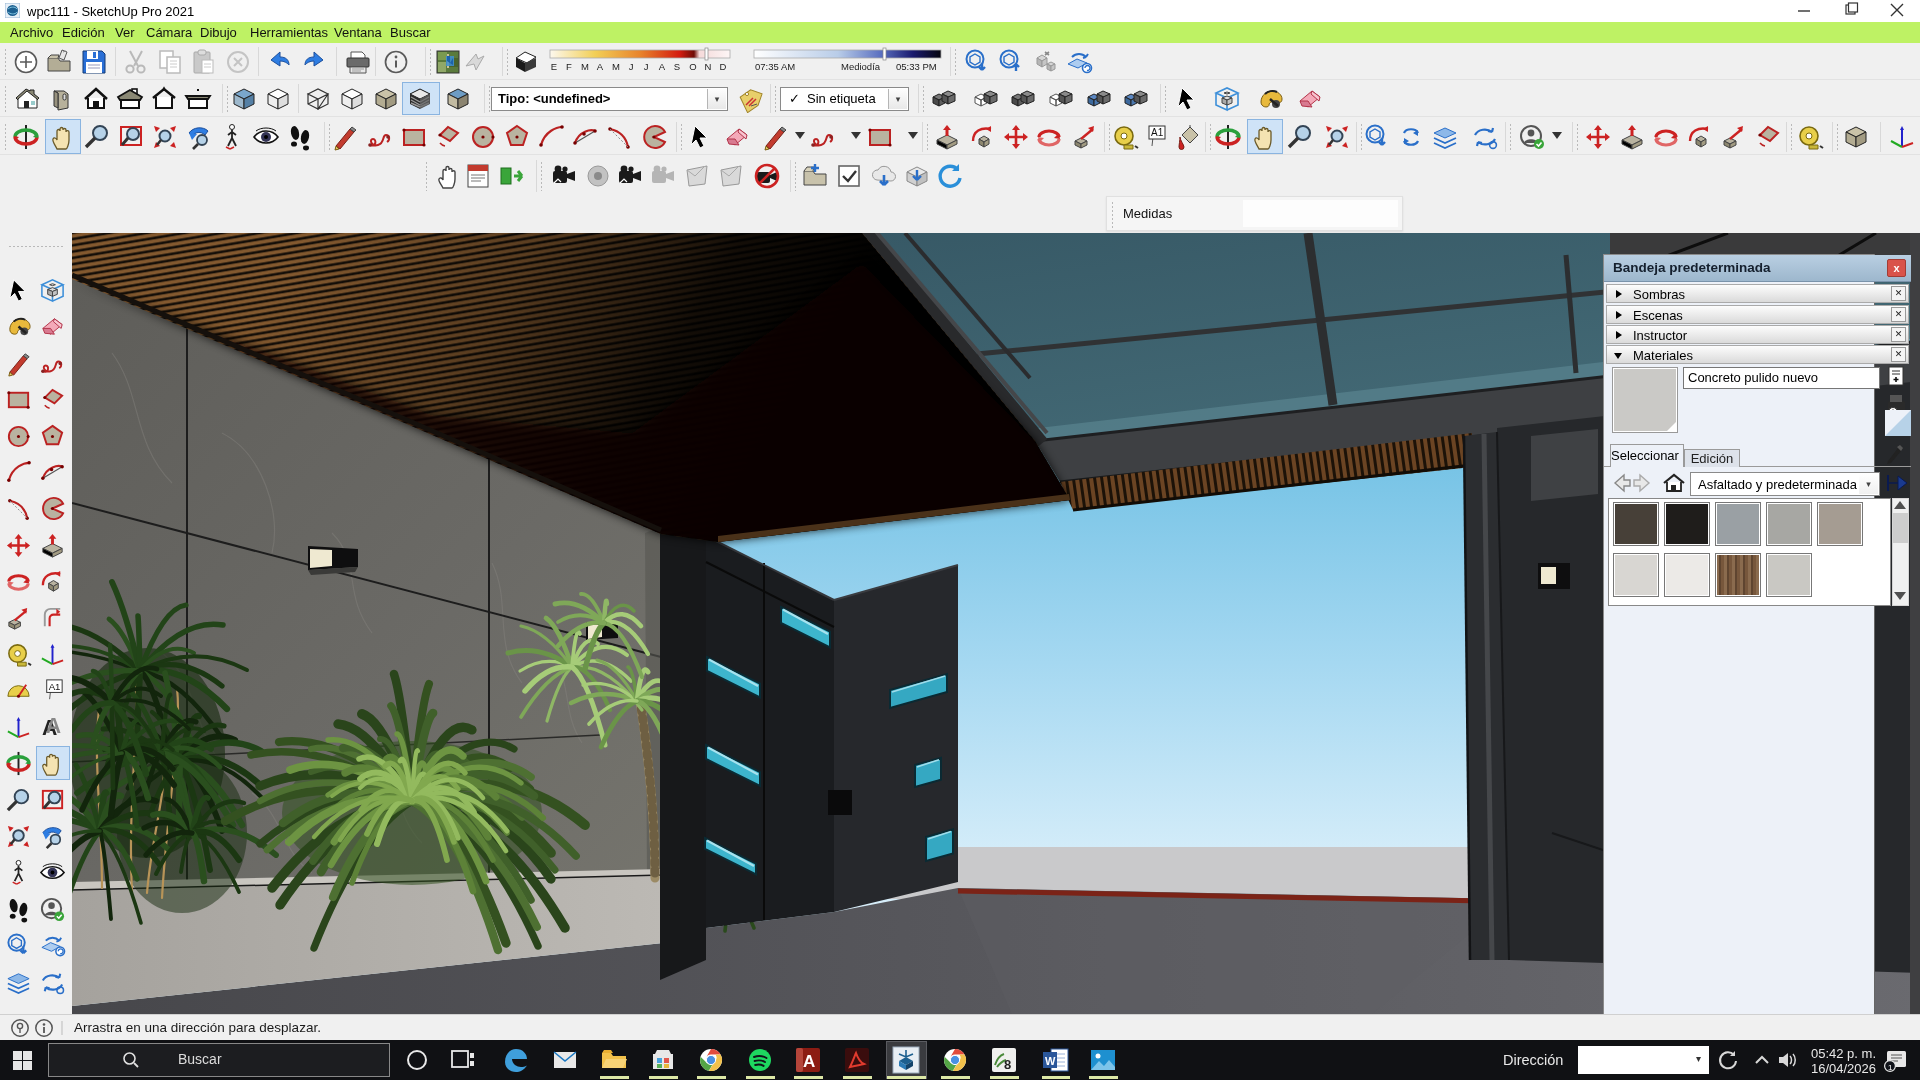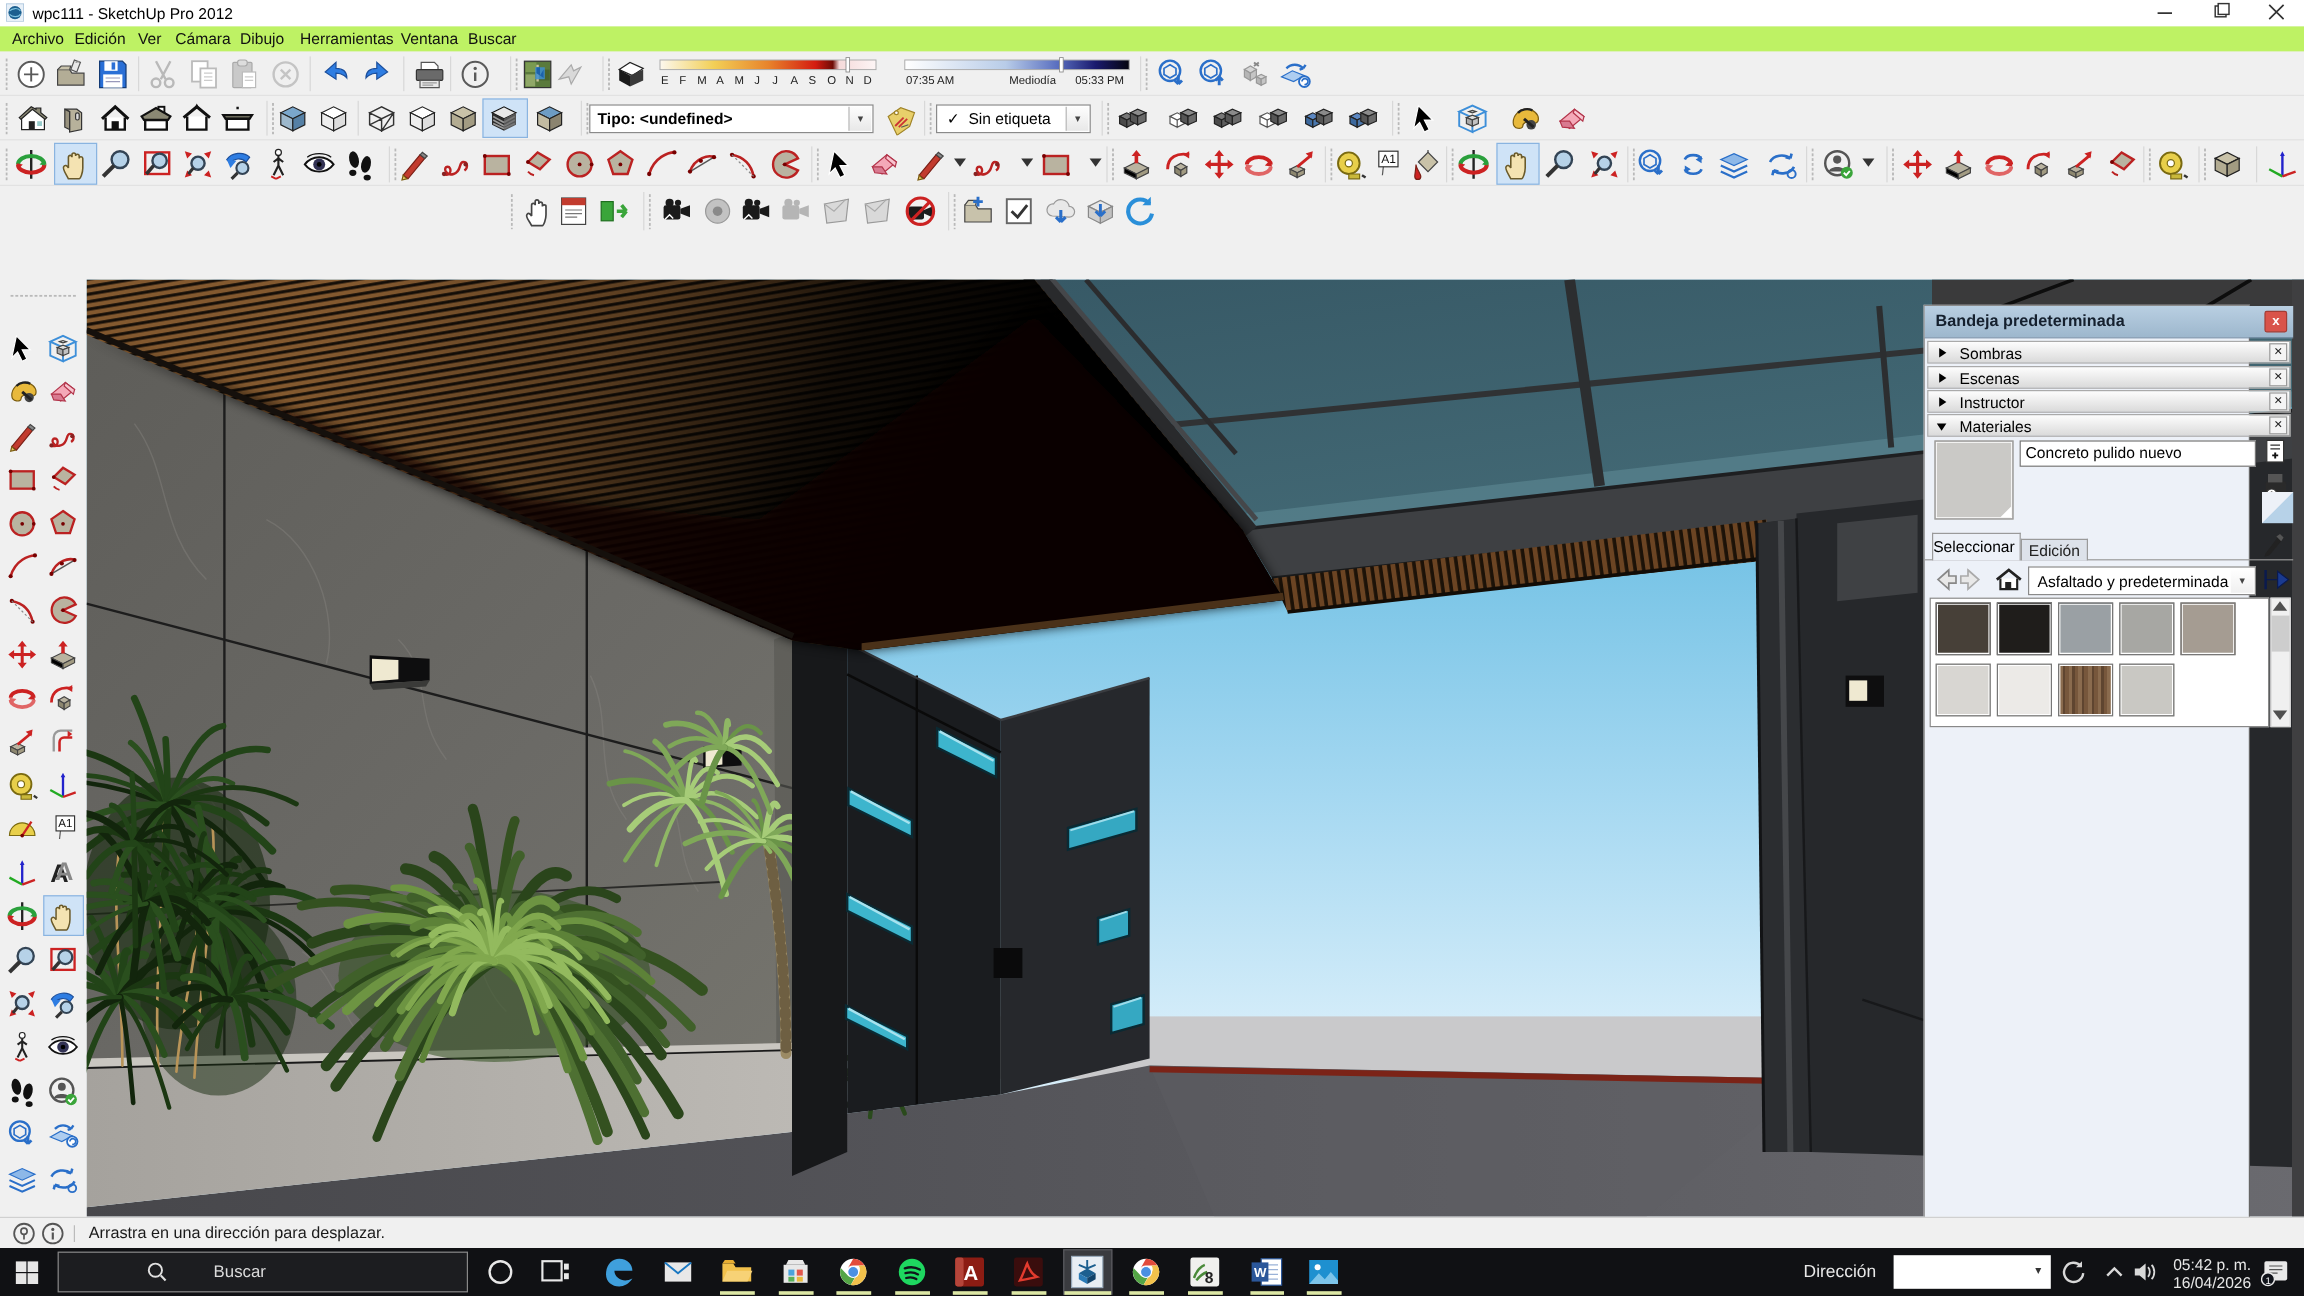--- a/index.html
+++ b/index.html
@@ -529,21 +529,21 @@
         <path d="M23 2v7h-7z" fill="#2a8fd9"></path>
       </symbol>
 </defs>
   </svg>
 <div id="titlebar">
 <svg class="abs" style="left:5px;top:3px" width="15" height="15" viewBox="0 0 15 15">
       <rect width="15" height="15" fill="#e8f0f8" stroke="#9ab8d4"></rect>
       <circle cx="7.5" cy="7.5" r="5.5" fill="#1c5f8f"></circle>
       <path d="M3 6c2-2 7-3 9 0M3 9c2 2 7 3 9 0" stroke="#7ec2e0" fill="none"></path>
     </svg>
-<span class="abs" style="left:27px;top:4px;font-size:13px;color:#000">wpc111 - SketchUp Pro 2012</span>
+<span class="abs" style="left:27px;top:4px;font-size:13px;color:#000">wpc111 - SketchUp Pro 2021</span>
 <svg class="abs" style="left:1790px;top:0" width="130" height="22" viewBox="0 0 130 22">
       <path d="M8 11h12" stroke="#333" stroke-width="1.4"></path>
       <rect x="56" y="5" width="9" height="9" fill="none" stroke="#333" stroke-width="1.2"></rect>
       <rect x="58.5" y="3" width="9" height="9" fill="#fff" stroke="#333" stroke-width="1.2"></rect>
       <path d="M101 4l12 12M113 4l-12 12" stroke="#333" stroke-width="1.4"></path>
     </svg>
 </div>
 <div id="menubar">
 <span style="left:10px">Archivo</span>
     <span style="left:62px">Edición</span>
@@ -980,20 +980,25 @@
       <use href="#s-boxdl"></use>
     </svg>
     <svg class="ic" style="left:936px;top:6px">
       <use href="#s-refresh"></use>
     </svg>
     <div class="sep" style="left:536px;top:4px;height:32px"></div>
     <div class="sep" style="left:790px;top:4px;height:32px"></div>
     <div class="grip" style="left:425px;top:5px;height:30px"></div>
     <div class="grip" style="left:540px;top:5px;height:30px"></div>
     <div class="grip" style="left:794px;top:5px;height:30px"></div>
+    <div class="abs" style="left:1106px;top:40px;width:297px;height:35px;background:#f5f5f5;border:1px solid #e0e0e0;box-shadow:0 1px 2px rgba(0,0,0,0.08)">
+      <div class="grip" style="left:4px;top:4px;height:27px"></div>
+      <span class="abs" style="left:16px;top:9px;font-size:13px;color:#111">Medidas</span>
+      <div class="abs" style="left:136px;top:3px;width:155px;height:27px;background:#fdfdfd"></div>
+    </div>
   </div>
 <svg class="abs" style="left:72px;top:233px" width="1848" height="781" viewBox="0 0 1848 781">
     <defs>
       <linearGradient id="shadeg" gradientUnits="userSpaceOnUse" x1="185" y1="85" x2="770" y2="435">
         <stop offset="0" stop-color="#000" stop-opacity="0"></stop>
         <stop offset="0.3" stop-color="#000" stop-opacity="0.32"></stop>
         <stop offset="0.55" stop-color="#000" stop-opacity="0.85"></stop>
         <stop offset="0.75" stop-color="#000" stop-opacity="1"></stop>
       </linearGradient>
     </defs>

